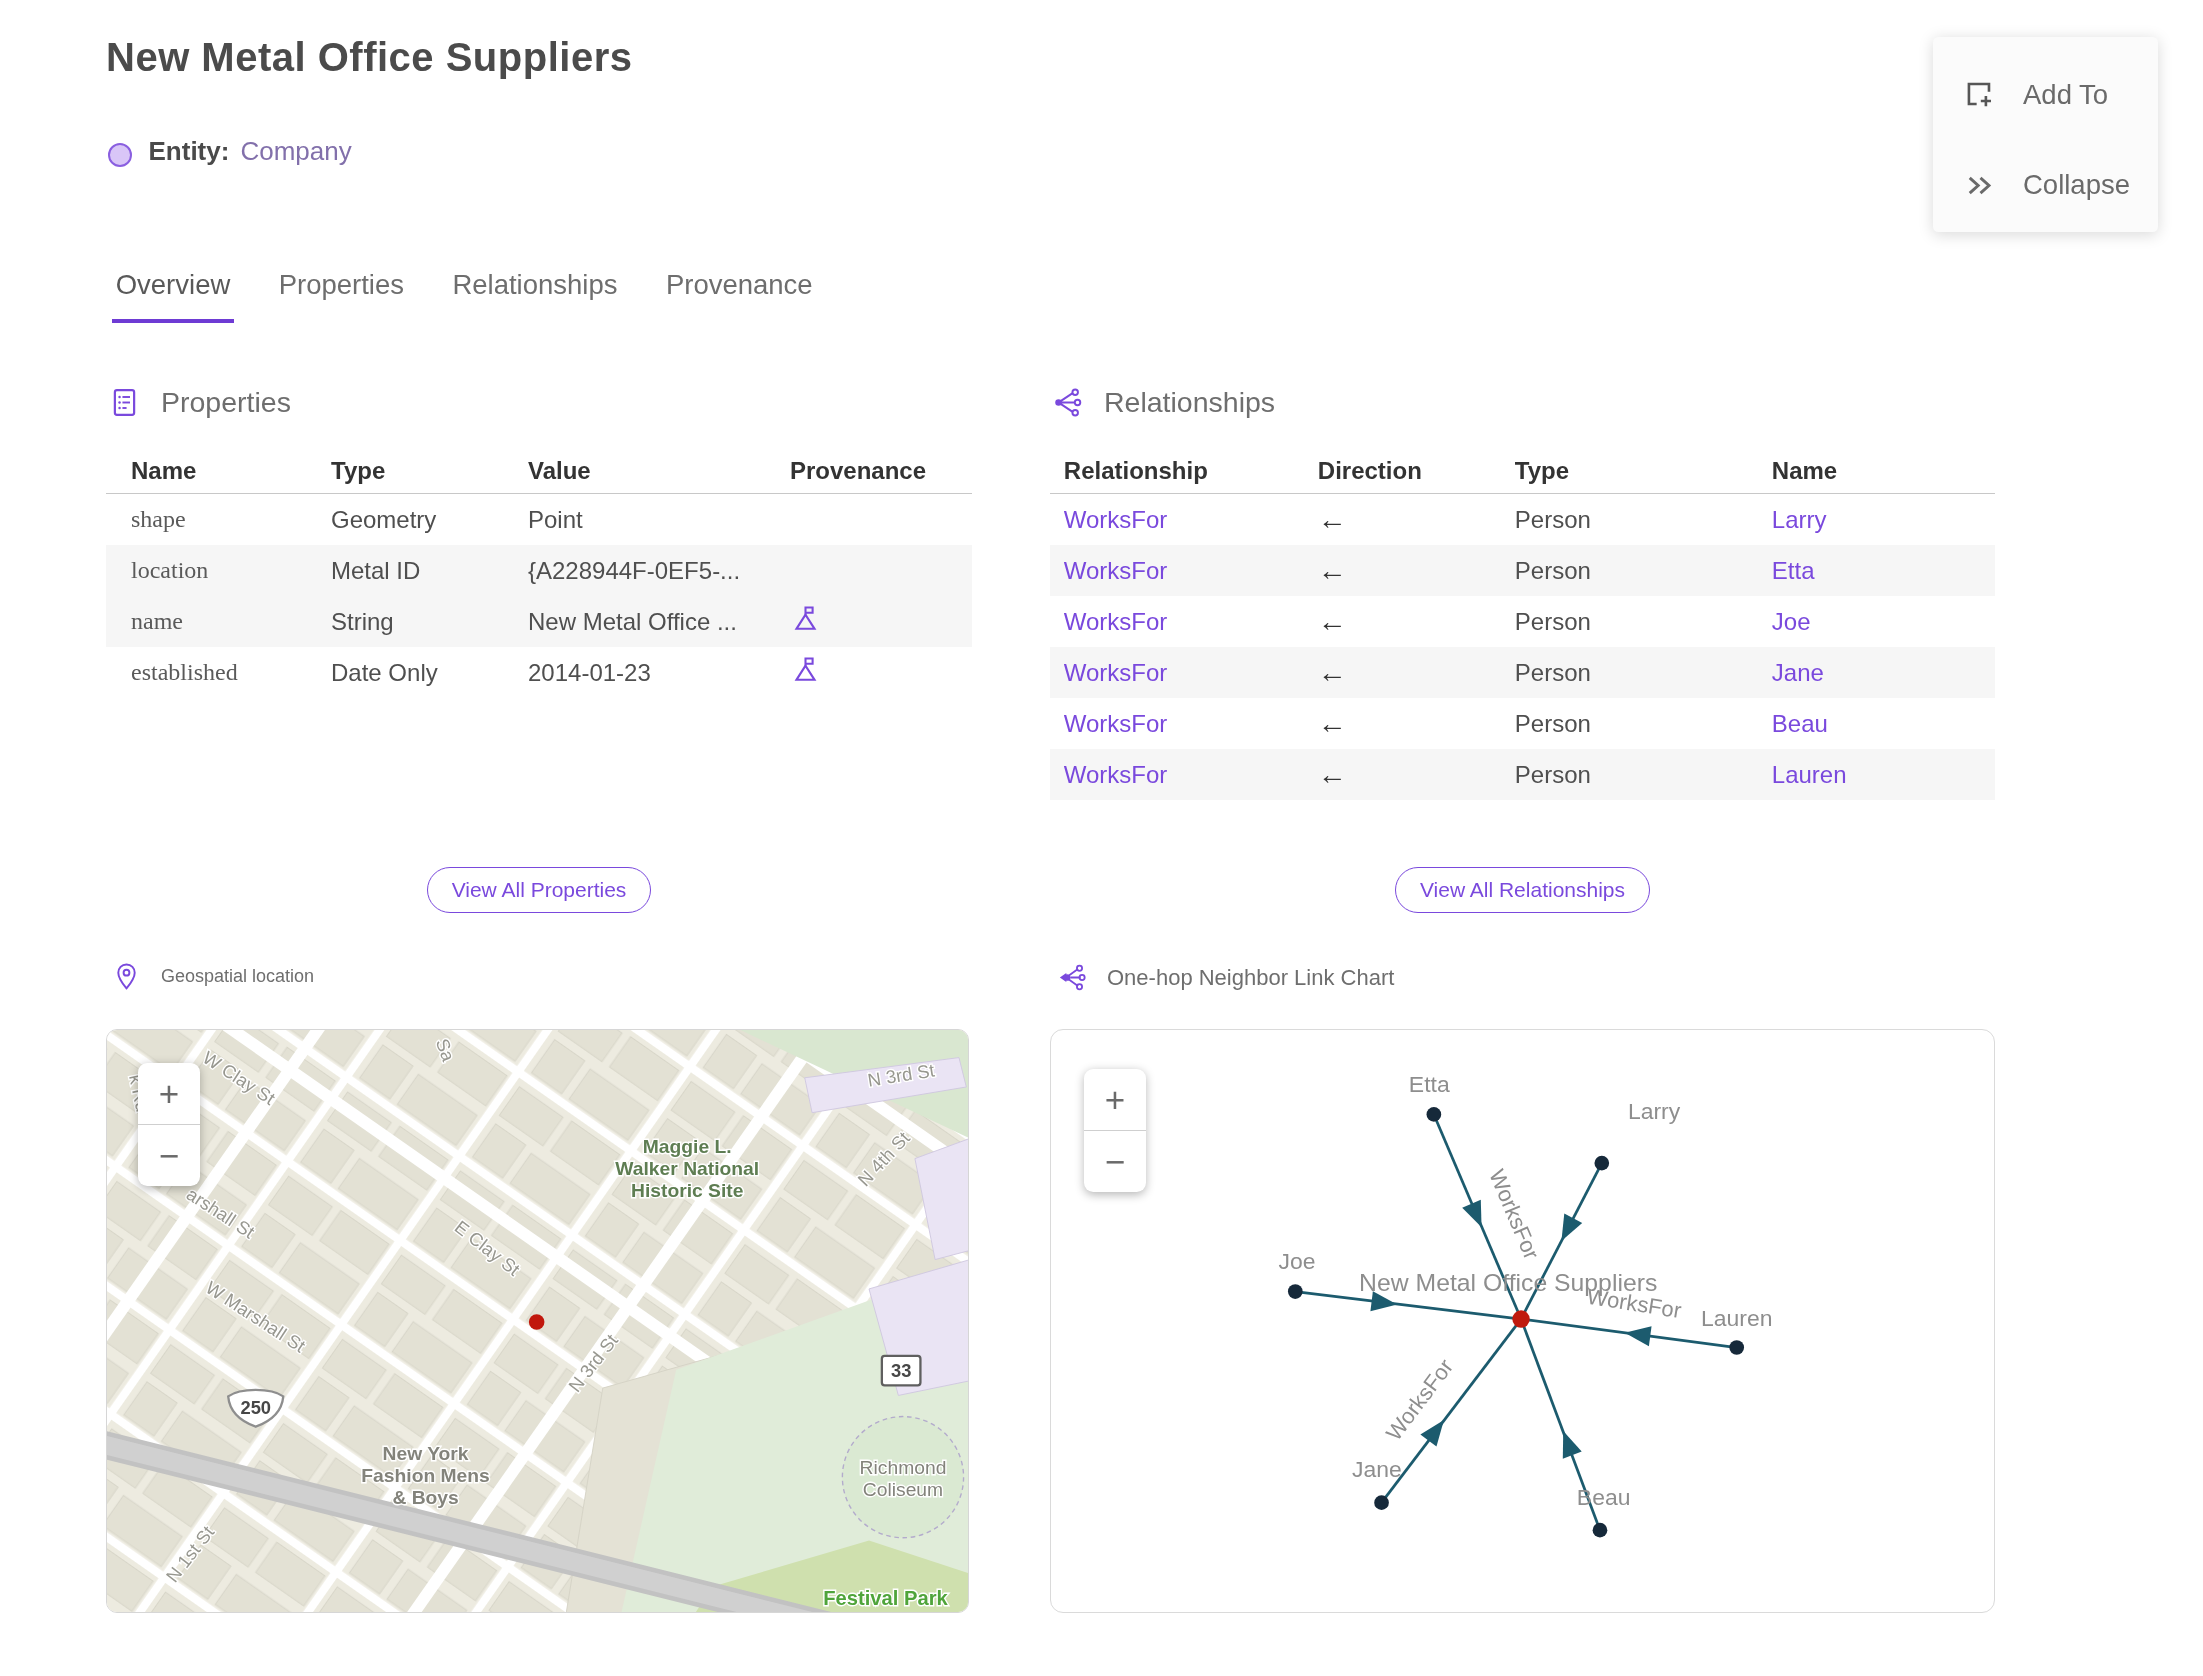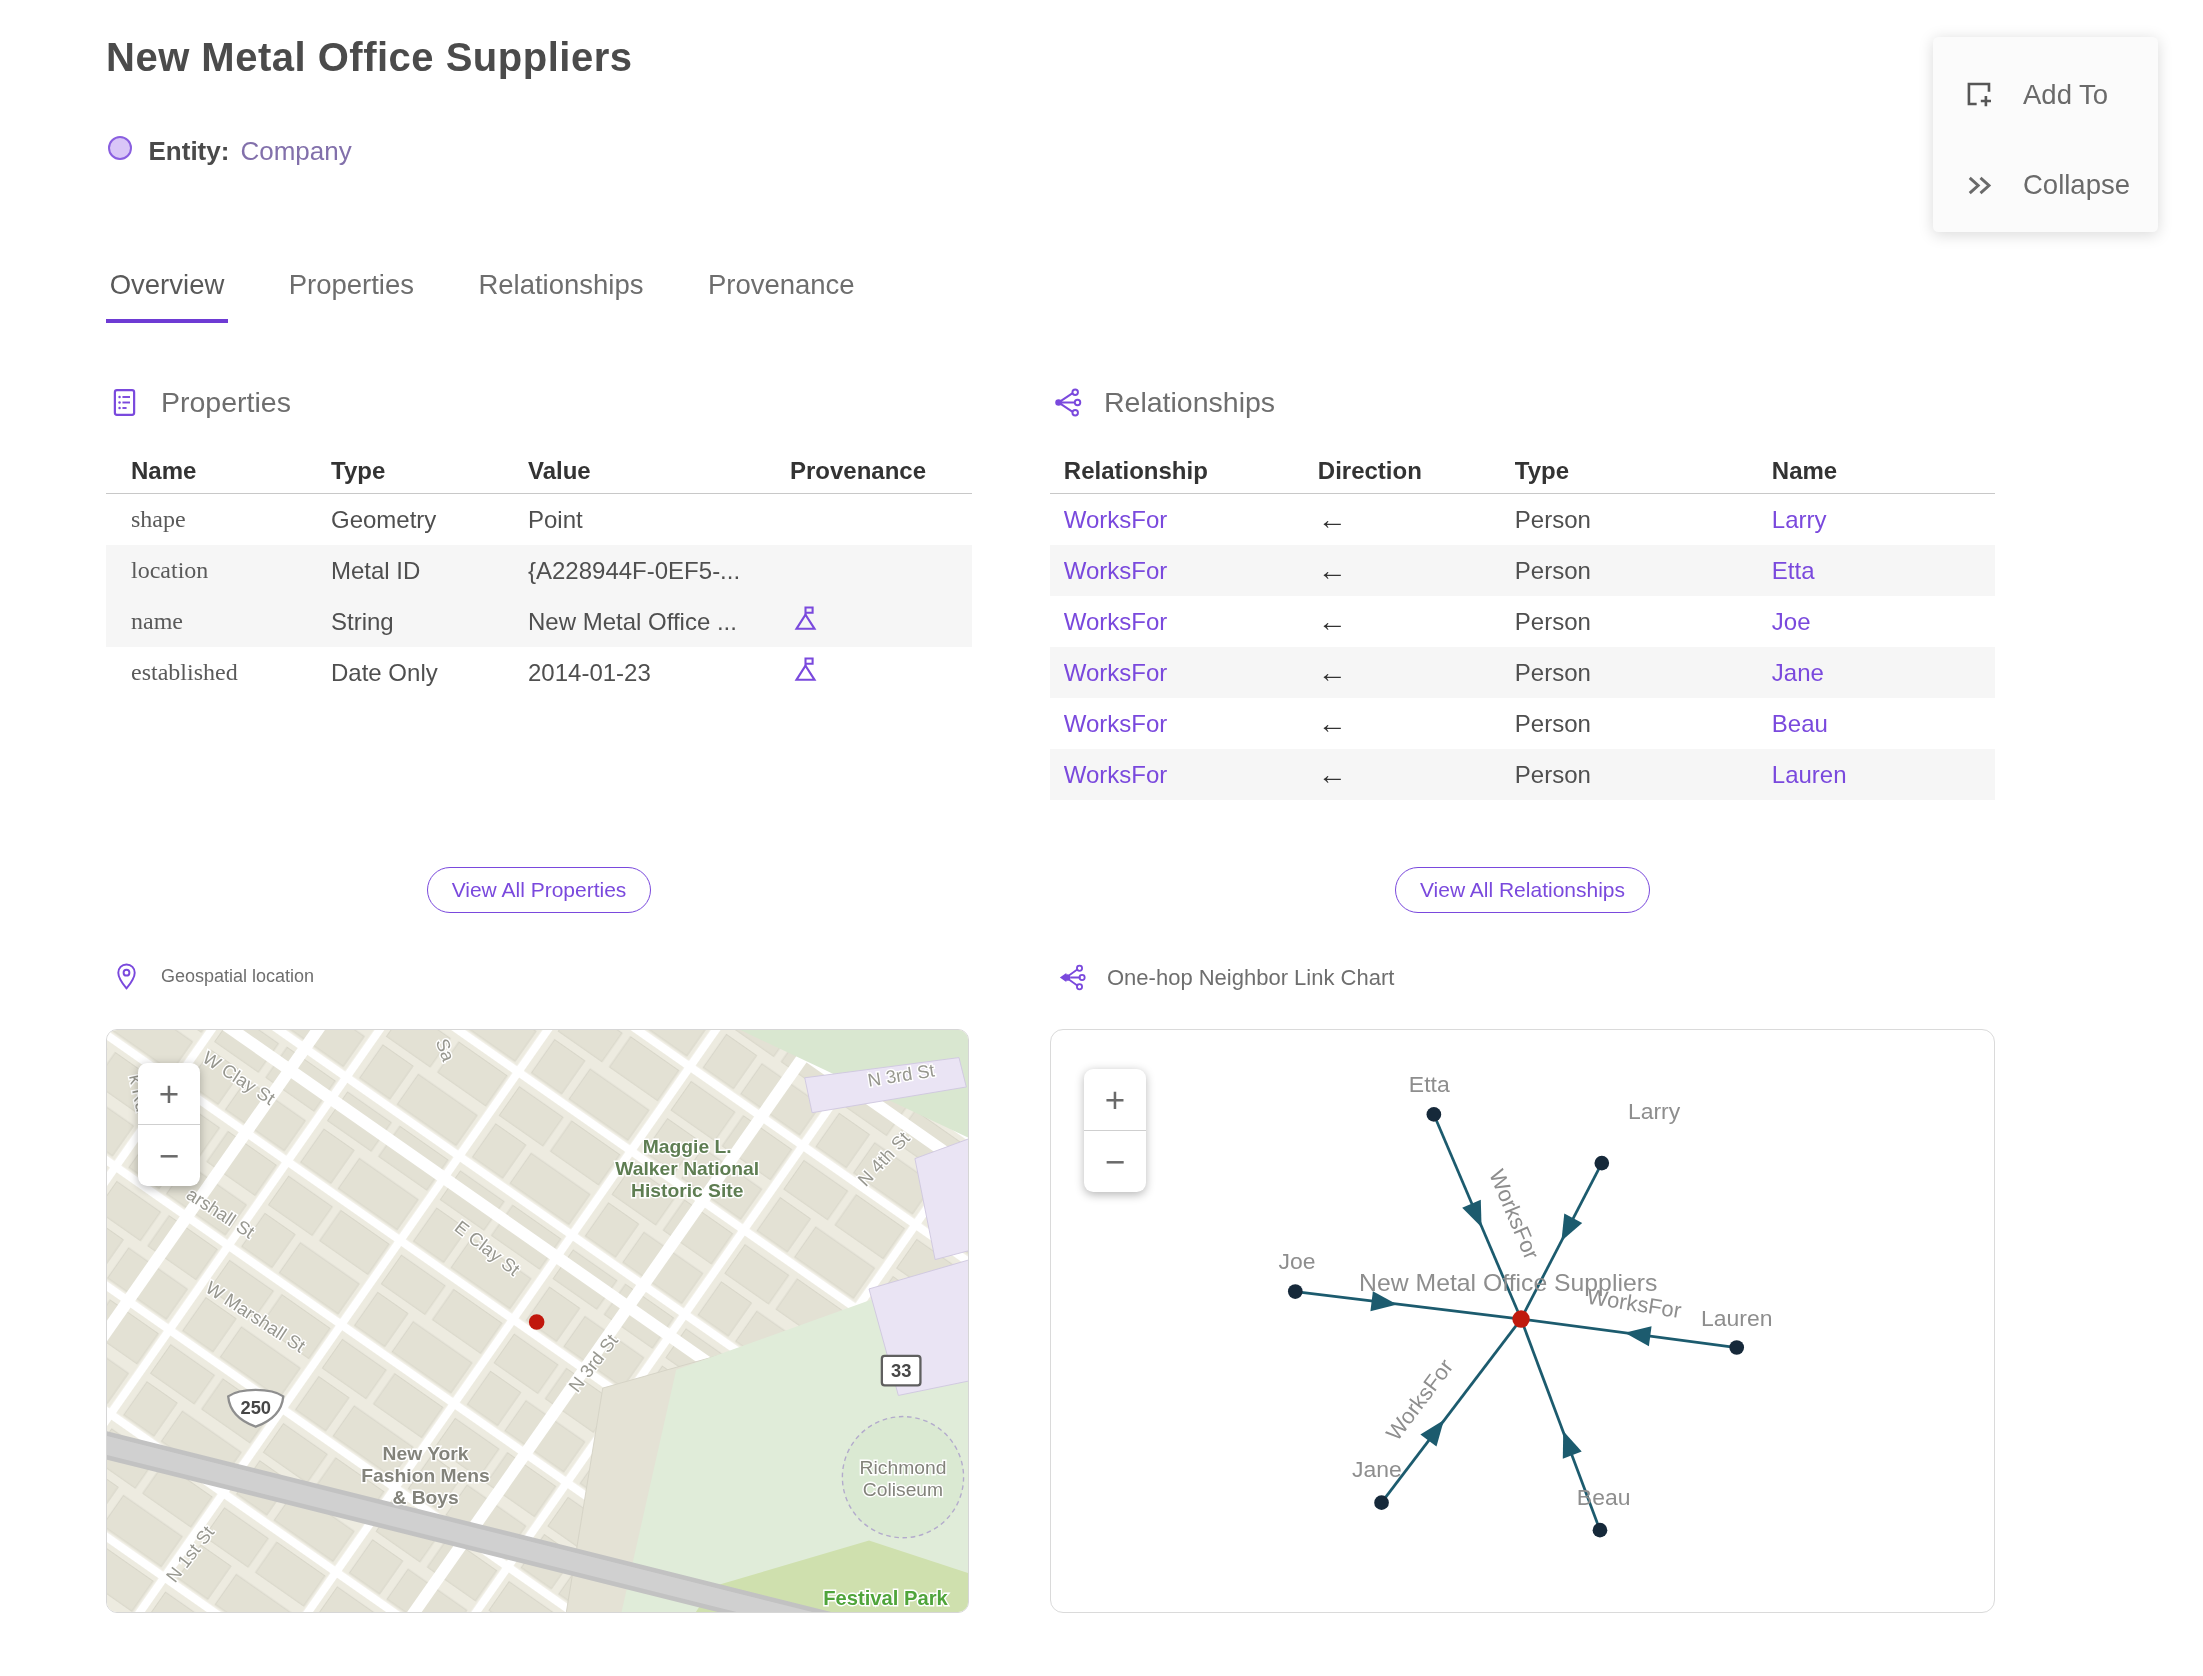--- a/index.html
+++ b/index.html
@@ -2,34 +2,34 @@
 <html style="font-size:14.7px"><head>
 <meta charset="utf-8">
 <style>
   * { margin:0; padding:0; box-sizing:border-box; }
   html,body { width:2204px; height:1677px; background:#ffffff;
     font-family:"Liberation Sans", sans-serif; color:#4f4f4f; overflow:hidden; }
   .abs { position:absolute; }
 
   
   .page-title { left:106px; top:35px; font-size:40px; font-weight:bold; color:#4b4b4b; letter-spacing:0.5px; }
-  .entity-row { left:108px; top:136px; display:flex; align-items:flex-start; gap:16.5px; }
+  .entity-row { left:108px; top:136px; display:flex; align-items:flex-end; gap:16.5px; }
   .entity-dot { width:24px; height:24px; border-radius:50%; background:#d9c6f7; border:2.8px solid #8a5fe0; }
   .entity-label { font-size:26px; font-weight:bold; color:#4a4a4a; }
   .entity-type { font-size:26px; color:#8270ab; margin-left:-5.5px; }
 
   
   .actions-card { left:1933px; top:37px; width:225px; height:195px; background:#fbfbfb;
     border-radius:5.5px; box-shadow:0 2.8px 14.7px rgba(0,0,0,.15); display:flex; flex-direction:column;
     justify-content:space-around; padding:13px 0 2px 29px; }
   .action-item { display:flex; align-items:center; gap:24px; cursor:pointer; }
   .action-item span.lbl { font-size:27.5px; color:#6a6a6a; }
 
   
-  .tabs { left:106px; top:269px; display:flex; gap:57px; }
+  .tabs { left:112px; top:269px; display:flex; gap:41px; }
   .tab { font-size:27.5px; color:#6e6e6e; padding:0 3.7px 18.4px 3.7px; cursor:pointer; }
   .tab.active { border-bottom:4.6px solid #6e3bd4; color:#595959; }
 
   
   .sec-head { display:flex; align-items:center; gap:20px; }
   .sec-head .t { font-size:28.5px; color:#6e6e6e; }
 
   
   .tbl { font-size:24px; }
   .tbl .trow { display:grid; align-items:center; height:51px; }

